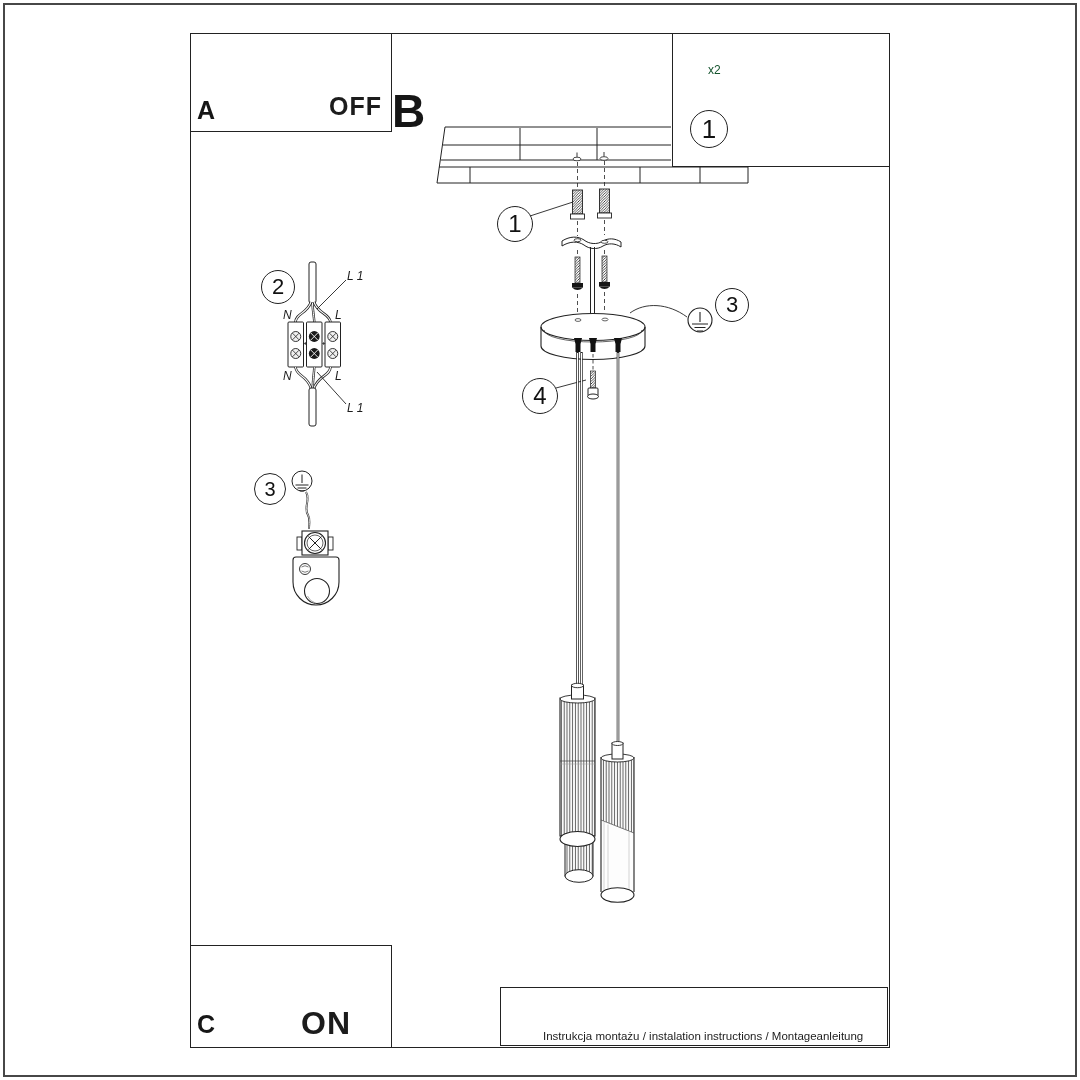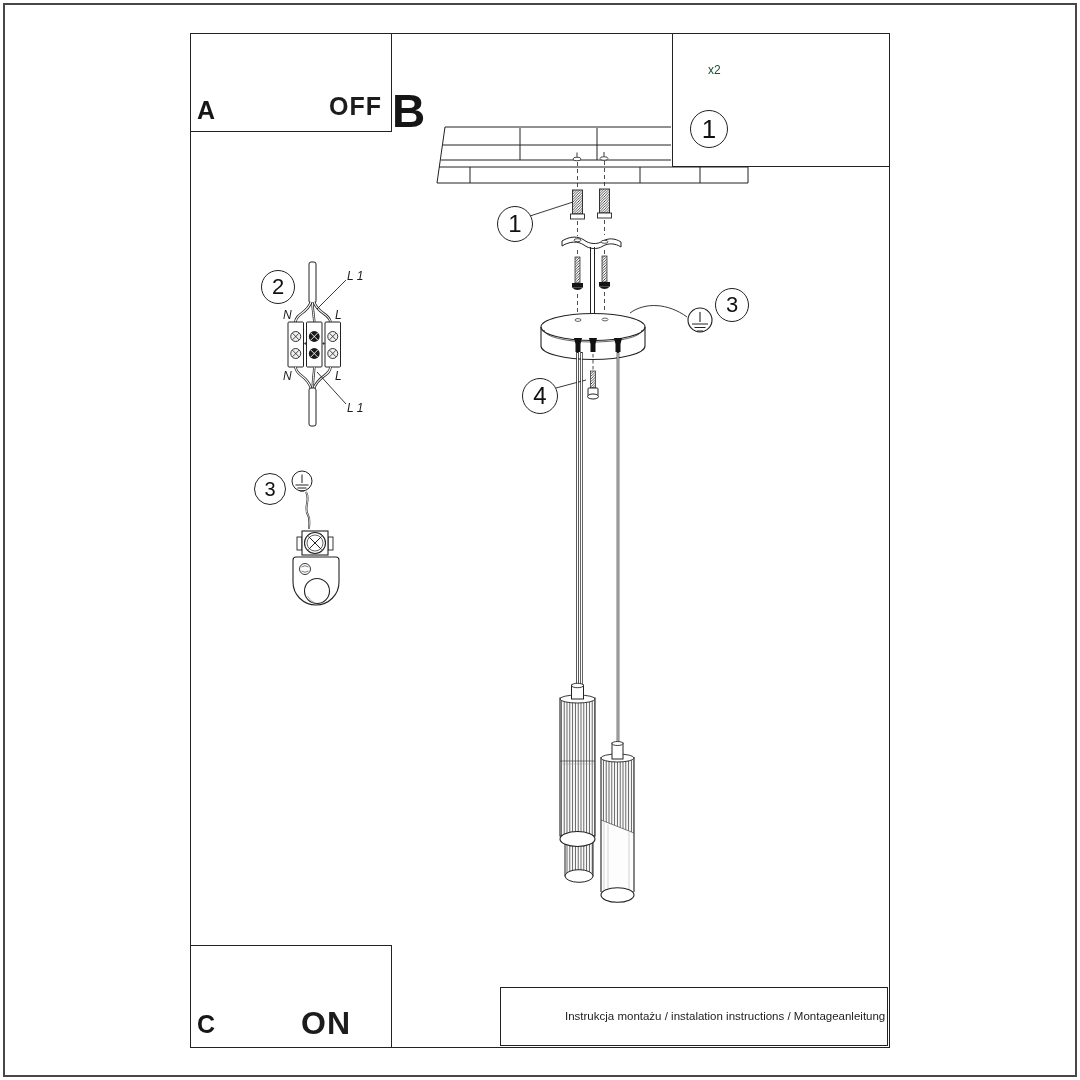--- a/index.html
+++ b/index.html
@@ -6,21 +6,21 @@
   #stage{position:relative;width:1080px;height:1080px;background:#fff;
          font-family:"Liberation Sans","DejaVu Sans",sans-serif;color:#1c1c1c;overflow:hidden;}
   .abs{position:absolute;}
   #outer-border{left:3px;top:3px;width:1070px;height:1070px;border:2px solid #474747;}
   .frame{border:1px solid #222;background:transparent;}
   #main-frame{left:190px;top:33px;width:698px;height:1013px;}
   #box-a{left:190px;top:33px;width:200px;height:97px;background:#fff;}
   #box-parts{left:672px;top:33px;width:216px;height:132px;background:#fff;}
   #box-c{left:190px;top:945px;width:200px;height:101px;background:#fff;}
   #box-footer{left:500px;top:987px;width:388px;height:59px;background:#fff;
-              display:flex;flex-direction:column;justify-content:center;padding-left:64px;box-sizing:border-box;}
+              display:flex;flex-direction:column;justify-content:flex-end;padding-left:42px;box-sizing:border-box;}
   #box-footer div{font-size:11.5px;line-height:17px;color:#1c1c1c;}
   .letter{font-weight:700;color:#161616;}
   #letter-a{left:197px;top:96px;font-size:25px;}
   #letter-b{left:392px;top:84px;font-size:46px;}
   #letter-c{left:197px;top:1010px;font-size:25px;}
   #label-off{left:301px;top:92px;font-size:25px;font-weight:700;letter-spacing:1px;margin-left:28px;}
   #label-on{left:301px;top:1005px;font-size:32px;font-weight:700;letter-spacing:1px;}
   #label-x2{left:708px;top:63px;font-size:12px;color:#14532d;}
   .callout{border:1.4px solid #222;border-radius:50%;display:flex;align-items:center;justify-content:center;
            background:#fff;color:#111;}

